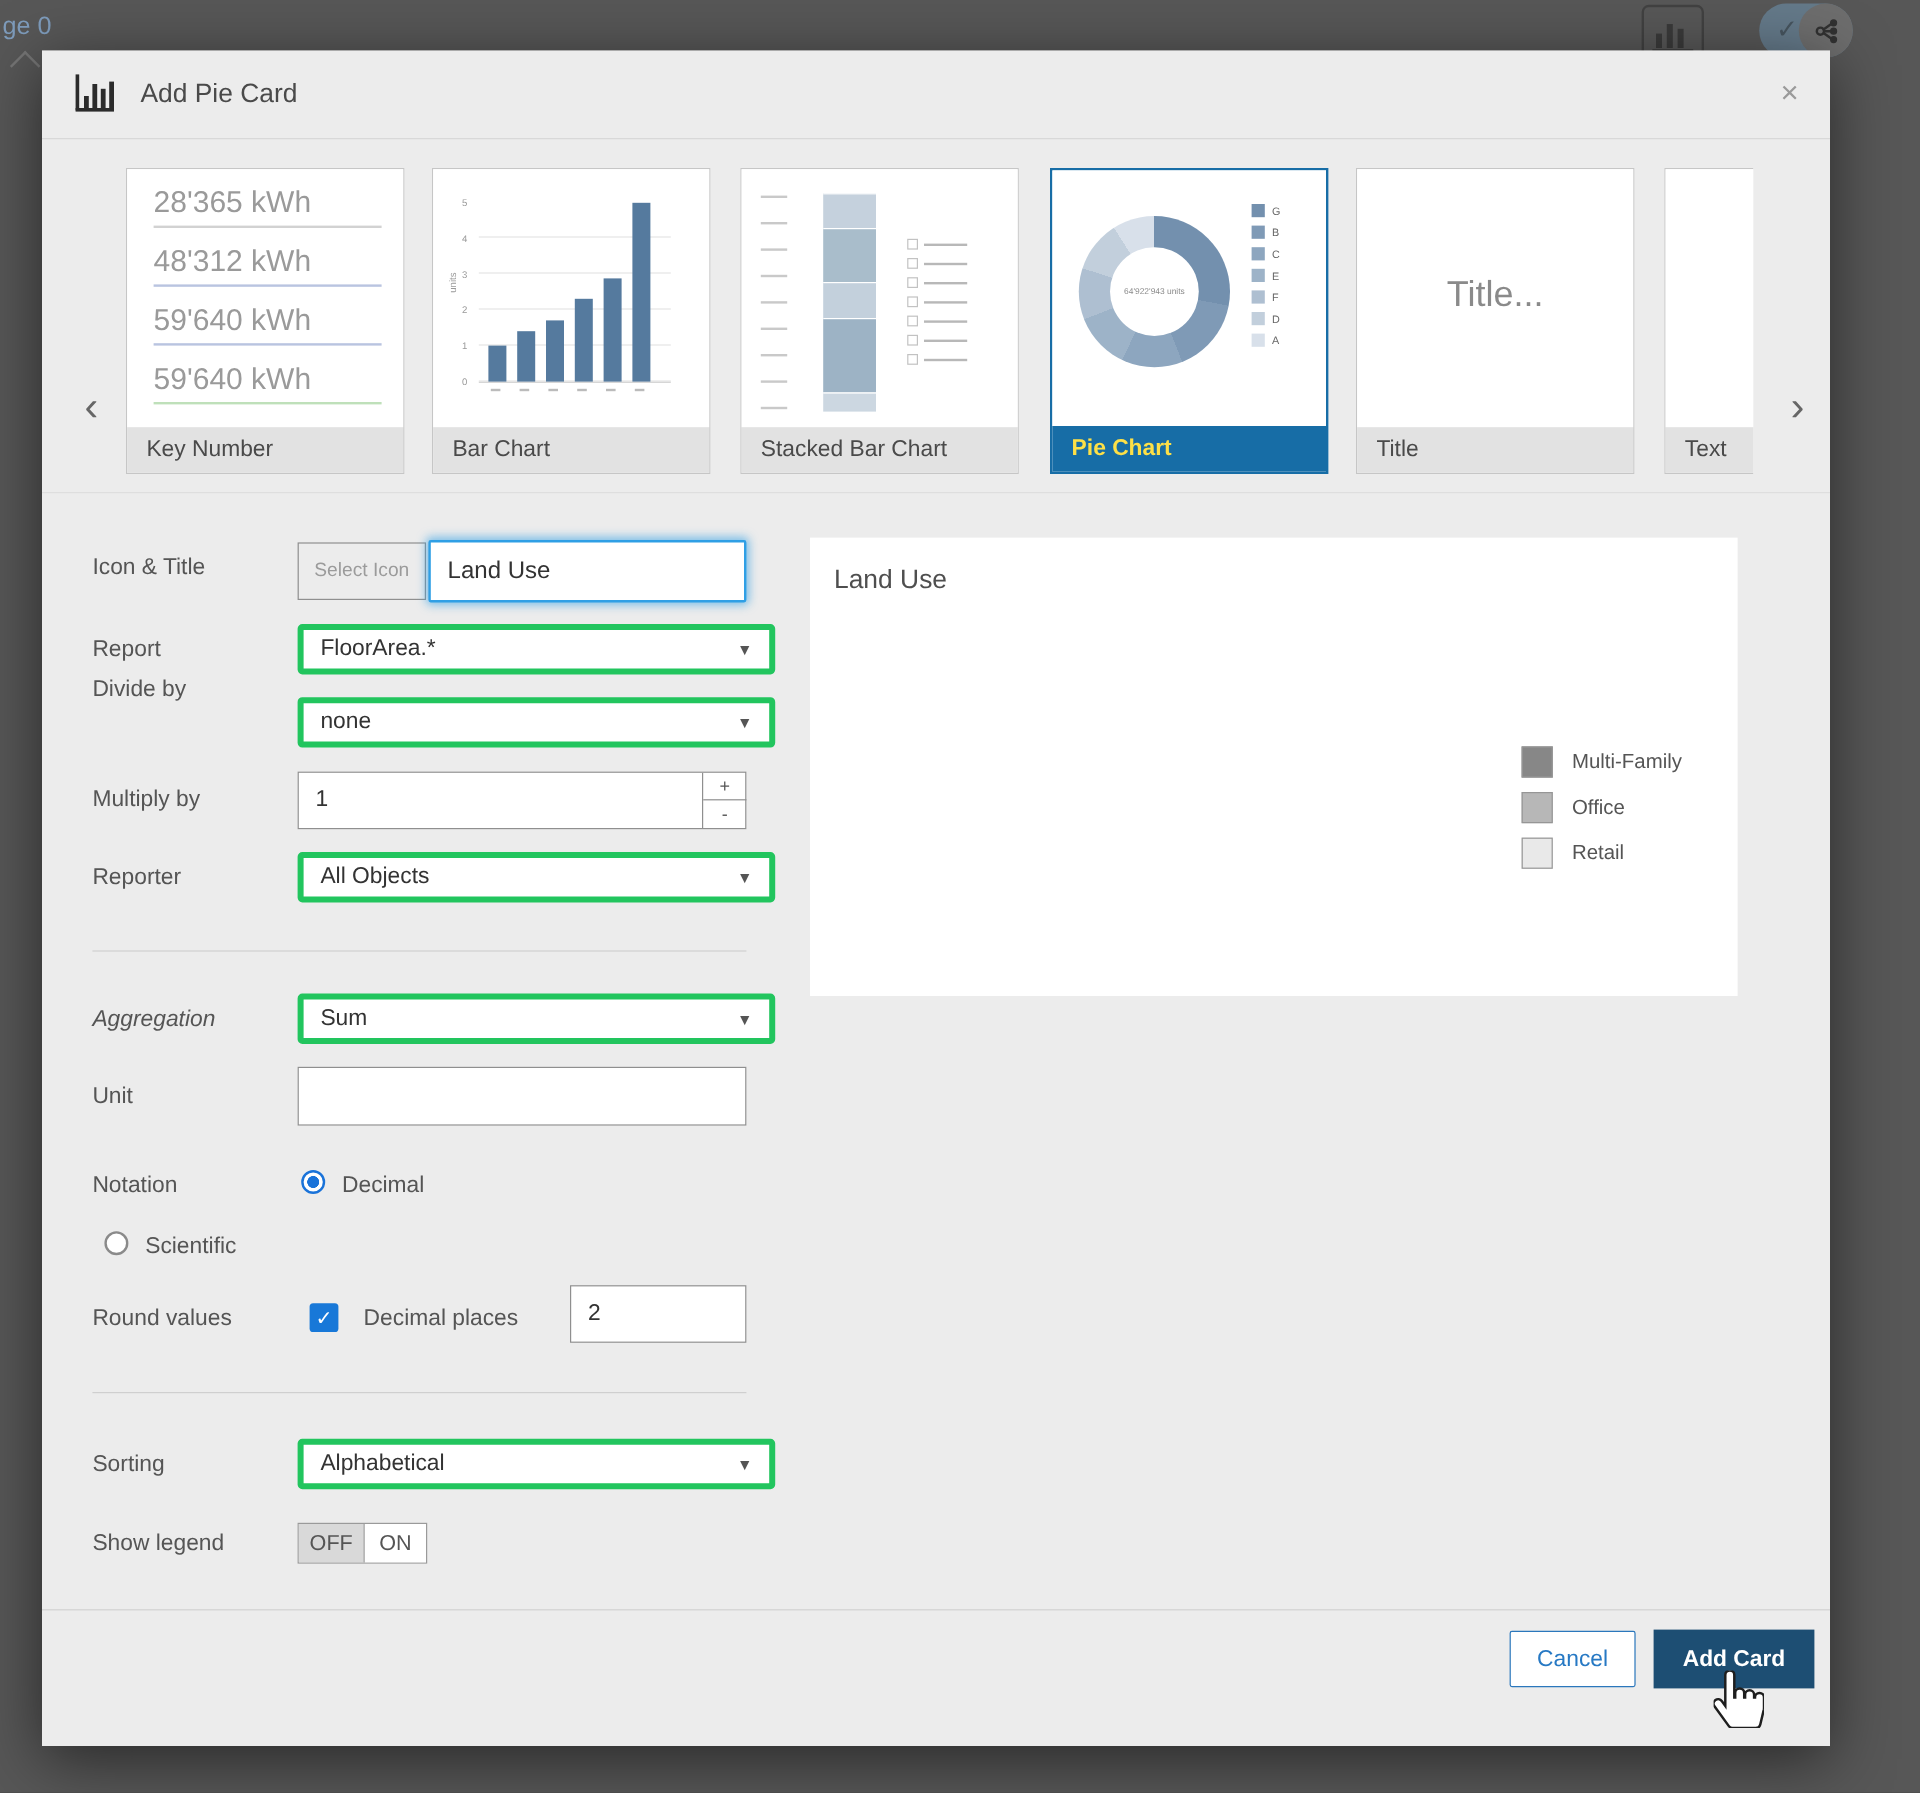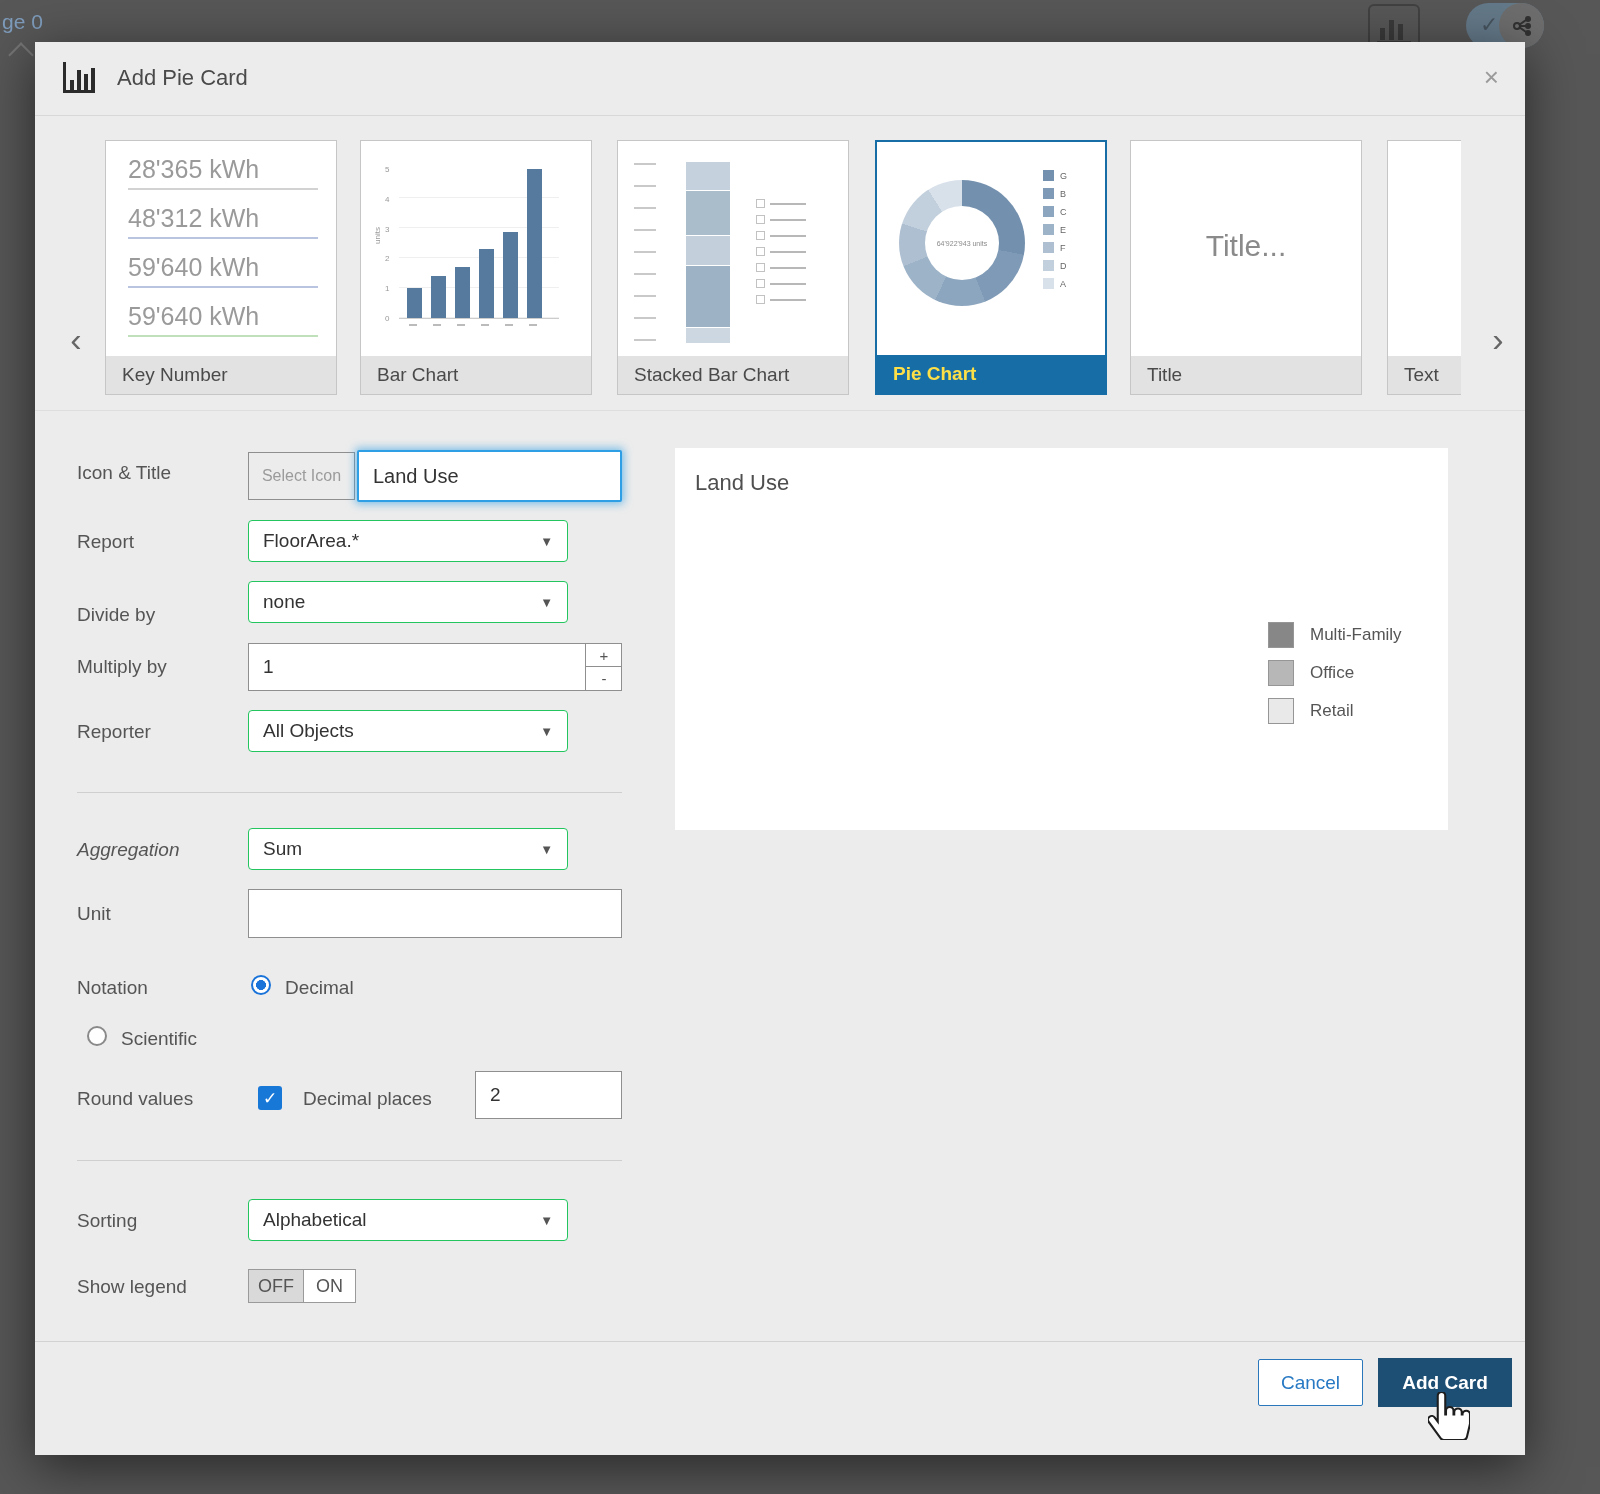--- a/index.html
+++ b/index.html
@@ -66,21 +66,21 @@
            display:flex;align-items:center;justify-content:center;}
   .tp-center{font-size:7px;color:#8a8a8a;}
   .pie-thumb-legend{position:absolute;left:166px;top:28px;}
   .pie-thumb-legend .lg-row{display:flex;align-items:center;gap:6px;margin-bottom:7px;}
   .pie-thumb-legend .lg-sq{width:11px;height:11px;}
   .pie-thumb-legend .lg-tx{font-size:9px;color:#666;}
   
   .ttl-prev{position:absolute;left:0;right:0;top:88px;text-align:center;color:#8a8a8a;font-size:30px;}
   
   .flabel{position:absolute;left:42px;color:#555;font-size:19px;}
-  .dd{position:absolute;left:213px;width:320px;height:42px;background:#fff;border:1px solid #22c55e;
+  .dd{position:absolute;left:213px;width:398px;height:42px;background:#fff;border:5px solid #22c55e;
       border-radius:4px;display:flex;align-items:center;justify-content:space-between;padding:4px 14px;
       box-sizing:border-box;color:#333;font-size:19px;cursor:pointer;}
   .caret{color:#555;font-size:13px;}
   .tinput{position:absolute;border:1px solid #8f8f8f;background:#fff;font-size:19px;color:#333;
           padding:0 14px;box-sizing:border-box;font-family:inherit;outline:none;}
   .btn-selicon{position:absolute;left:213px;top:410px;width:107px;height:48px;background:#ececec;
                border:1px solid #8f8f8f;color:#9b9b9b;font-size:16px;display:flex;align-items:center;
                justify-content:center;cursor:pointer;box-sizing:border-box;}
   .inp-title{left:322px;top:408px;width:265px;height:52px;font-size:20px;border:2px solid #2f9fe5;
              border-radius:2px;box-shadow:0 0 8px 2px rgba(47,159,229,.6);}
@@ -337,21 +337,21 @@
     <div class="flabel" style="top:420px;">Icon &amp; Title</div>
     <div class="btn-selicon">Select Icon</div>
     <input class="tinput inp-title" value="Land Use" style="">
 
     <div class="flabel" style="top:489px;">Report</div>
     <div class="dd" style="top:478px;">
       <span>FloorArea.*</span>
       <span class="caret">▼</span>
     </div>
 
-    <div class="flabel" style="top:562px;">Divide by</div>
+    <div class="flabel" style="top:522px;">Divide by</div>
     <div class="dd" style="top:539px;">
       <span>none</span>
       <span class="caret">▼</span>
     </div>
 
     <div class="flabel" style="top:614px;">Multiply by</div>
     <input class="tinput inp-mult" value="1" style="">
     <div class="stepper">
       <div class="sbtn plus">+</div>
       <div class="sbtn minus">-</div>

